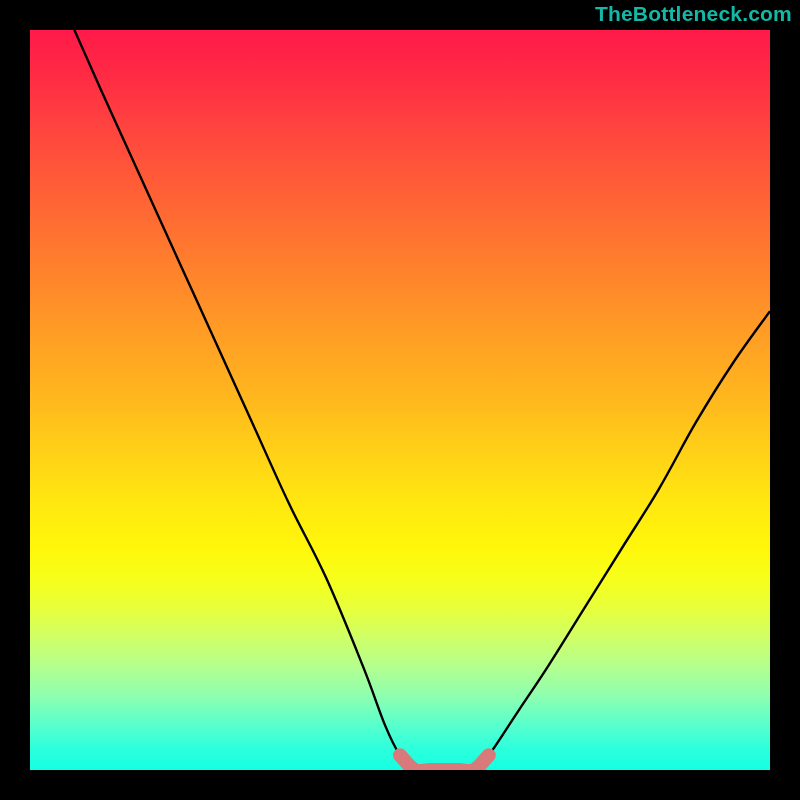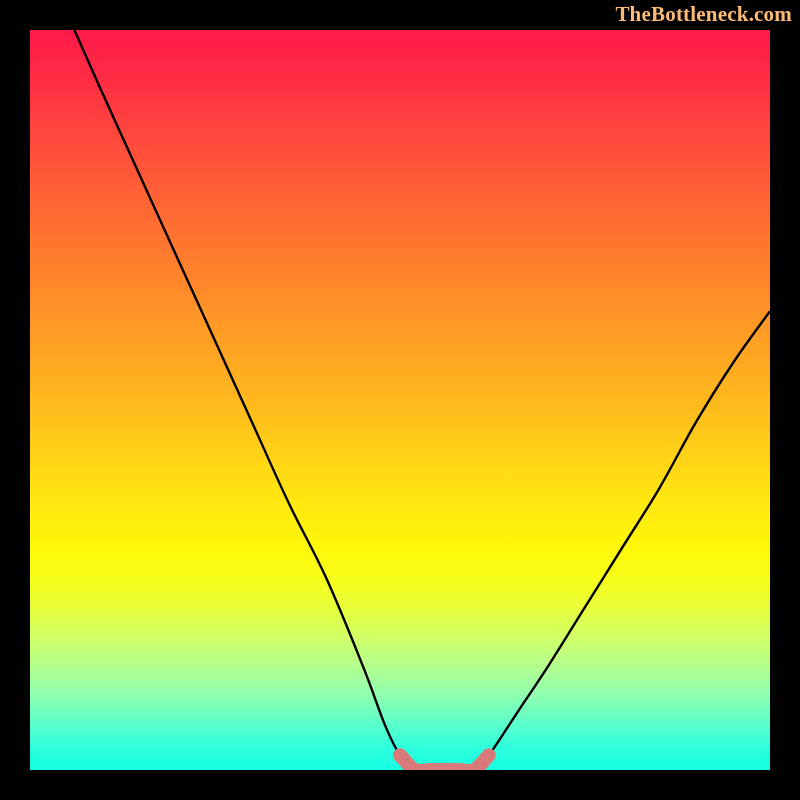--- a/index.html
+++ b/index.html
@@ -14,26 +14,25 @@
   .frame {
     position: relative;
     width: 800px;
     height: 800px;
     background: #000;
   }
   .watermark {
     position: absolute;
     top: 2px;
     right: 8px;
-    color: #fdba74;
+    color: #14b8a6;
     font-size: 21px;
     font-weight: 600;
     letter-spacing: 0.2px;
     z-index: 10;
-    font-family: Liberation Serif, serif;
   }
   .plot-area {
     position: absolute;
     left: 30px;
     top: 30px;
     width: 740px;
     height: 740px;
     overflow: hidden;
   }
   .gradient-bg {

